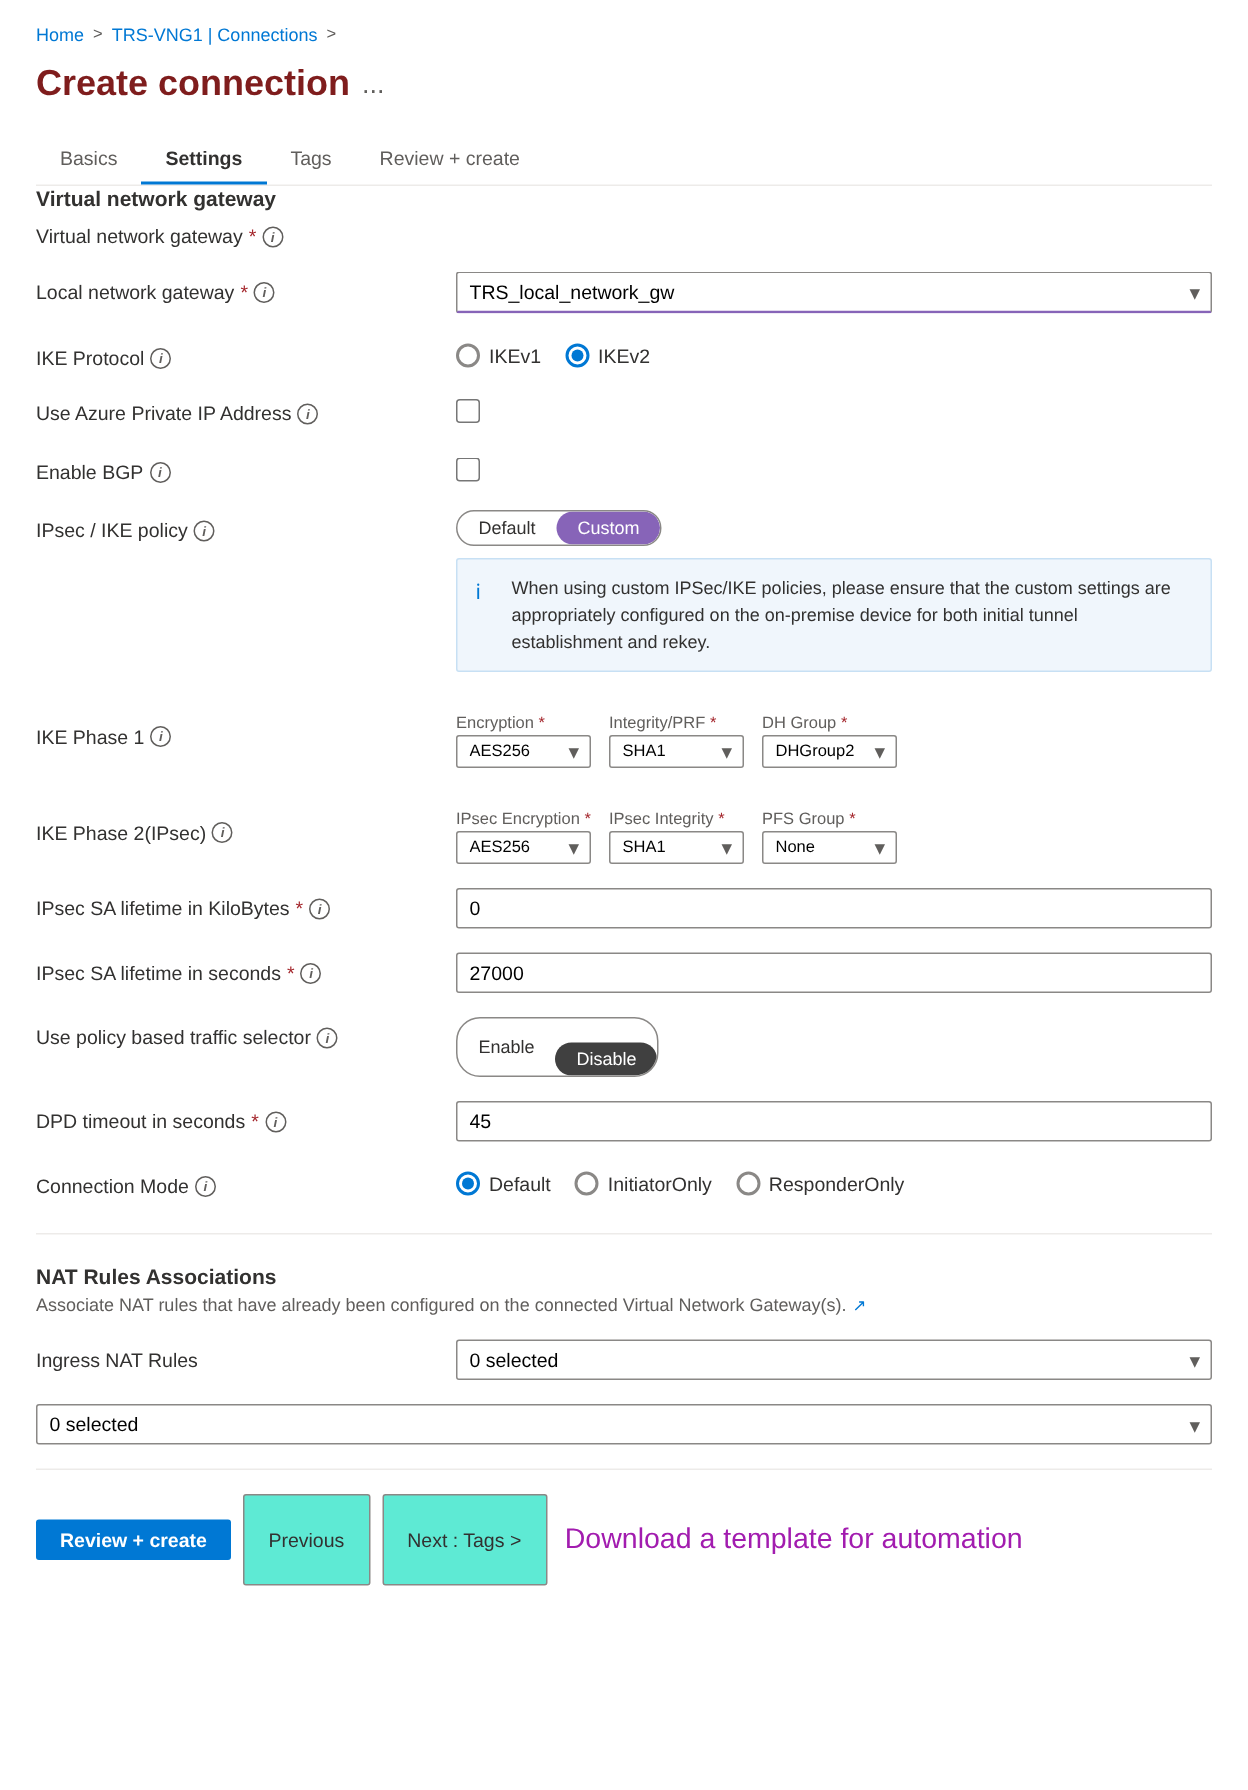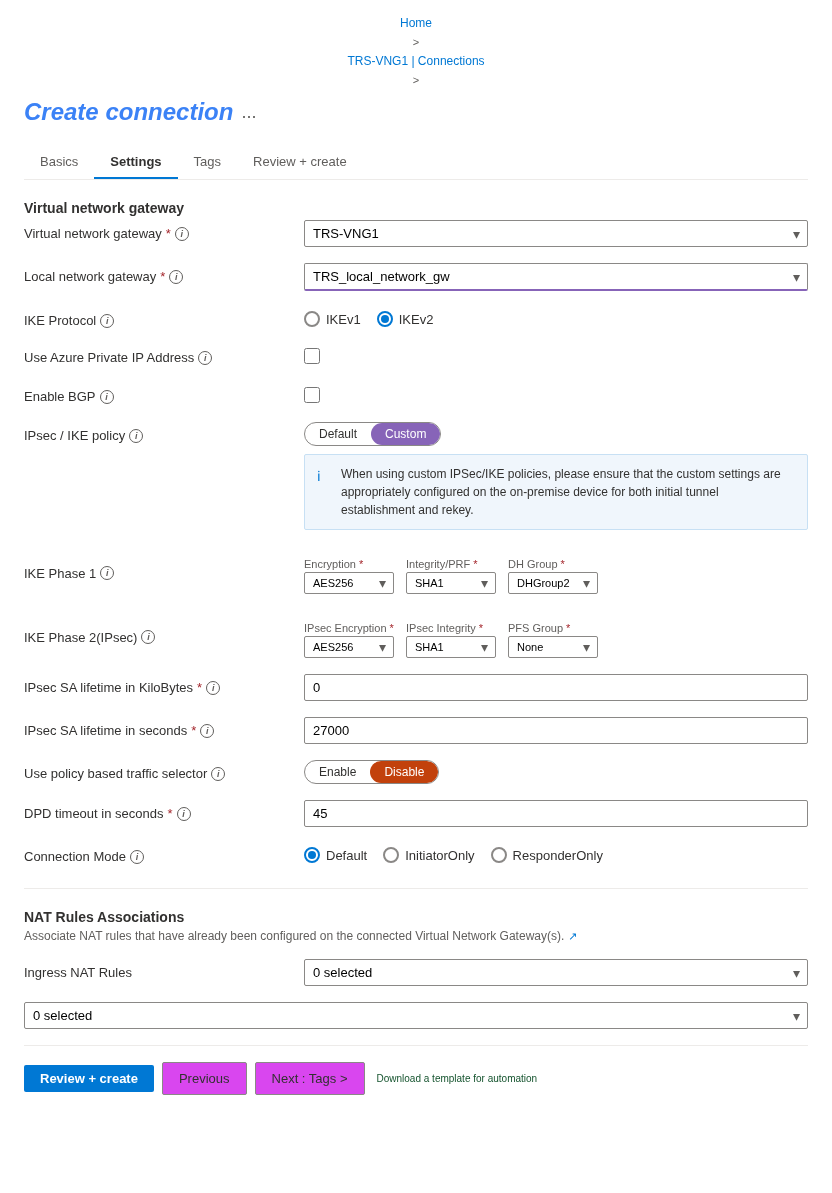--- a/index.html
+++ b/index.html
@@ -1,28 +1,28 @@
 <!DOCTYPE html>
 <html><head>
   <meta charset="utf-8">
   <style>
     * { box-sizing: border-box; margin: 0; padding: 0; }
     body { font-family: 'Segoe UI', Arial, sans-serif; font-size: 13px; color: #323130; background: #fff; }
     
     .page-container { max-width: 832px; padding: 16px 24px; }
     
-    .breadcrumb { display: flex; align-items: center; gap: 6px; font-size: 12px; color: #0078d4; margin-bottom: 12px; flex-direction: column; }
+    .breadcrumb { display: flex; align-items: center; gap: 6px; font-size: 12px; color: #0078d4; margin-bottom: 12px; }
     .breadcrumb span { color: #605e5c; font-size: 11px; }
     .breadcrumb a { color: #0078d4; text-decoration: none; }
     
     .page-title-row { display: flex; align-items: center; gap: 8px; margin-bottom: 20px; }
-    .page-title { font-size: 24px; font-weight: 600; color: #3b82f6; font-style: italic; }
+    .page-title { font-size: 24px; font-weight: 600; color: #7f1d1d; }
     .page-title-menu { font-size: 18px; color: #605e5c; cursor: pointer; }
     
-    .tabs { display: flex; border-bottom: 1px solid #edebe9; margin-bottom: 20px; gap: 0; }
+    .tabs { display: flex; border-bottom: 1px solid #edebe9; gap: 0; }
     .tab { padding: 8px 16px; font-size: 13px; cursor: pointer; color: #605e5c; border-bottom: 2px solid transparent; text-decoration: none; }
     .tab.active { color: #323130; font-weight: 600; border-bottom: 2px solid #0078d4; }
     
     .section-title { font-size: 14px; font-weight: 600; color: #323130; margin-bottom: 4px; }
     .section-desc { font-size: 12px; color: #605e5c; margin-bottom: 20px; }
     
     .form-section { margin-bottom: 24px; }
     
     .form-row { display: flex; align-items: flex-start; margin-bottom: 16px; }
     .form-label { width: 280px; min-width: 280px; font-size: 13px; color: #323130; padding-top: 6px; display: flex; align-items: center; gap: 4px; }
@@ -38,43 +38,43 @@
     .radio-group { display: flex; align-items: center; gap: 16px; padding-top: 4px; }
     .radio-item { display: flex; align-items: center; gap: 6px; cursor: pointer; }
     .radio-circle { width: 16px; height: 16px; border-radius: 50%; border: 2px solid #8a8886; display: flex; align-items: center; justify-content: center; }
     .radio-circle.selected { border-color: #0078d4; }
     .radio-circle.selected::after { content: ''; width: 8px; height: 8px; border-radius: 50%; background: #0078d4; }
     
     .checkbox-field { width: 16px; height: 16px; border: 1px solid #8a8886; cursor: pointer; margin-top: 4px; }
     
     .toggle-group { display: flex; align-items: center; border: 1px solid #8a8886; border-radius: 16px; overflow: hidden; width: fit-content; }
     .toggle-option { padding: 4px 14px; font-size: 12px; cursor: pointer; }
-    .toggle-option.active-dark { background: #c2410c; color: #fff; border-radius: 16px; }
+    .toggle-option.active-dark { background: #404040; color: #fff; border-radius: 16px; margin-top: 16px; }
     .toggle-option.active-purple { background: #8764b8; color: #fff; border-radius: 16px; }
     
     .info-box { display: flex; gap: 8px; background: #f0f6fc; border: 1px solid #c7e0f4; border-radius: 2px; padding: 10px 12px; margin-top: 8px; margin-left: 0; }
     .info-box-icon { color: #0078d4; font-size: 14px; min-width: 16px; margin-top: 1px; }
     .info-box-text { font-size: 12px; color: #323130; line-height: 1.5; }
     
     .phase-row { display: flex; align-items: center; margin-bottom: 16px; }
     .phase-left { width: 280px; min-width: 280px; }
     .phase-right { flex: 1; display: flex; gap: 12px; flex-wrap: wrap; }
     
     .phase-field { display: flex; flex-direction: column; gap: 2px; margin-top: 12px; }
     .phase-field-label { font-size: 11px; color: #605e5c; }
     .required-star { color: #a4262c; }
     
     .nat-section { margin-top: 20px; border-top: 1px solid #edebe9; padding-top: 20px; }
     .nat-desc { font-size: 12px; color: #605e5c; margin-bottom: 16px; display: flex; align-items: center; gap: 4px; }
     .external-link { color: #0078d4; font-size: 11px; }
     
     .bottom-bar { display: flex; align-items: center; gap: 8px; padding: 16px 0; border-top: 1px solid #edebe9; margin-top: 16px; flex-wrap: wrap; }
     .btn-primary { background: #0078d4; color: #fff; border: none; padding: 6px 16px; font-size: 13px; border-radius: 2px; cursor: pointer; font-weight: 600; }
-    .btn-secondary { background: #d946ef; color: #323130; border: 1px solid #8a8886; padding: 8px 16px; font-size: 13px; border-radius: 2px; cursor: pointer; }
-    .btn-link { background: none; border: none; color: #14532d; font-size: 10px; cursor: pointer; text-decoration: none; padding: 6px 4px; }
+    .btn-secondary { background: #5eead4; color: #323130; border: 1px solid #8a8886; padding: 22px 16px; font-size: 13px; border-radius: 2px; cursor: pointer; }
+    .btn-link { background: none; border: none; color: #a21caf; font-size: 19px; cursor: pointer; text-decoration: none; padding: 6px 4px; }
     
     .small-select { padding: 4px 24px 4px 8px; border: 1px solid #8a8886; border-radius: 2px; font-size: 11px; appearance: none; background: #fff; cursor: pointer; min-width: 90px; }
     
     .full-width-input { width: 100%; padding: 5px 8px; border: 1px solid #8a8886; border-radius: 2px; font-size: 13px; }
   </style>
 </head>
 <body>
 
 <div class="page-container">
 
@@ -99,23 +99,20 @@
 
   <div class="form-section">
     <div class="section-title">Virtual network gateway</div>
 
     <div class="form-row">
       <div class="form-label">
         <span>Virtual network gateway</span>
         <span class="required-star">*</span>
         <span class="info-icon">i</span>
       </div>
-      <div class="form-field select-wrapper">
-        <select class="select-field"><option>TRS-VNG1</option></select>
-      </div>
     </div>
 
     <div class="form-row">
       <div class="form-label">
         <span>Local network gateway</span>
         <span class="required-star">*</span>
         <span class="info-icon">i</span>
       </div>
       <div class="form-field select-wrapper">
         <select class="select-field active-border"><option>TRS_local_network_gw</option></select>

